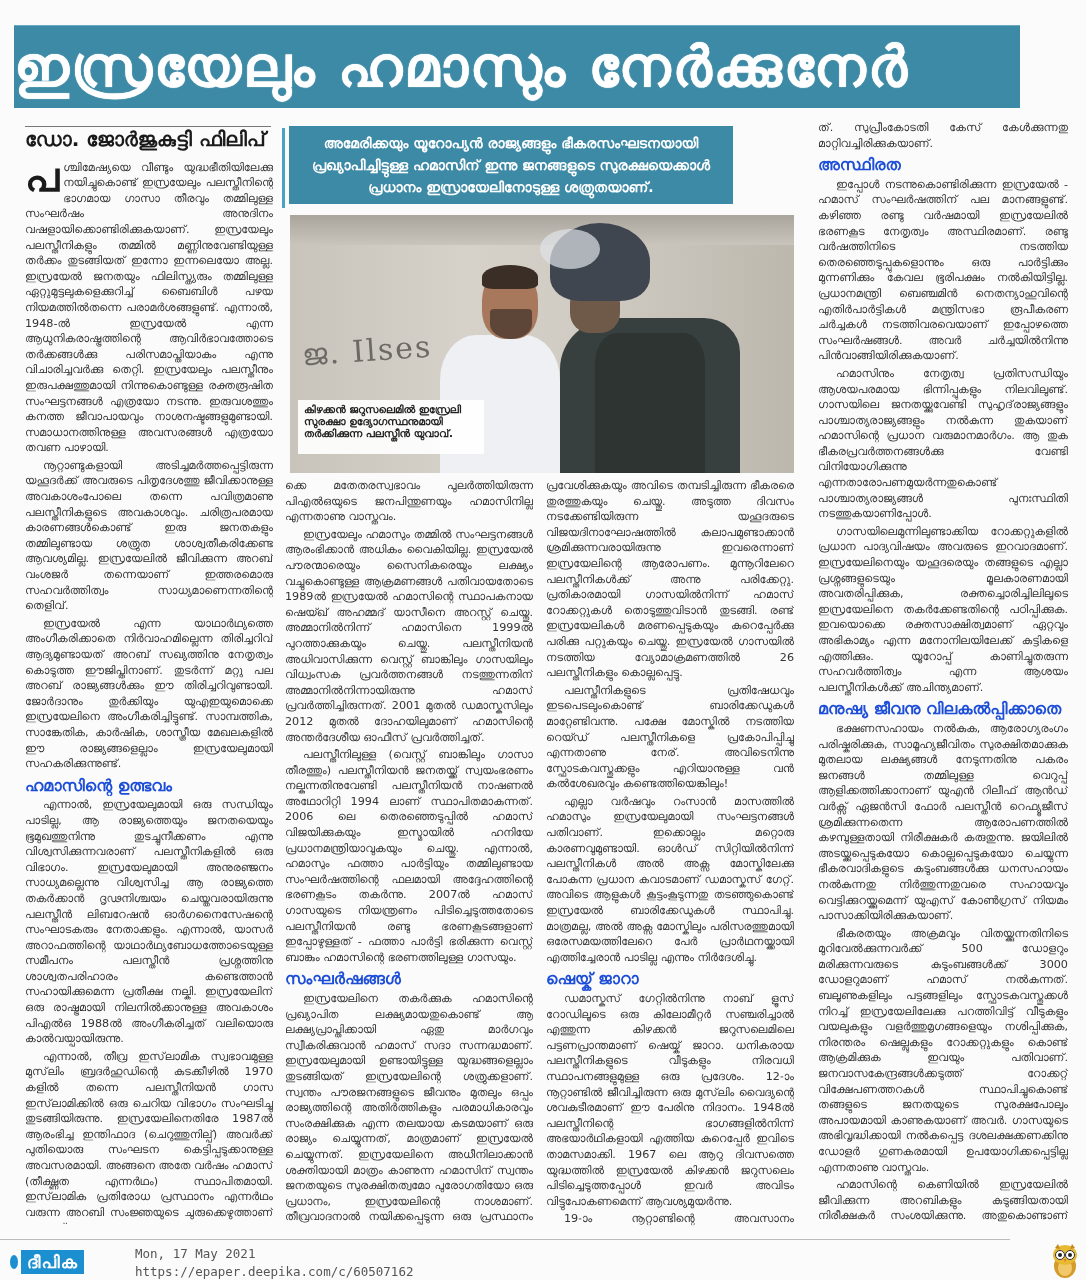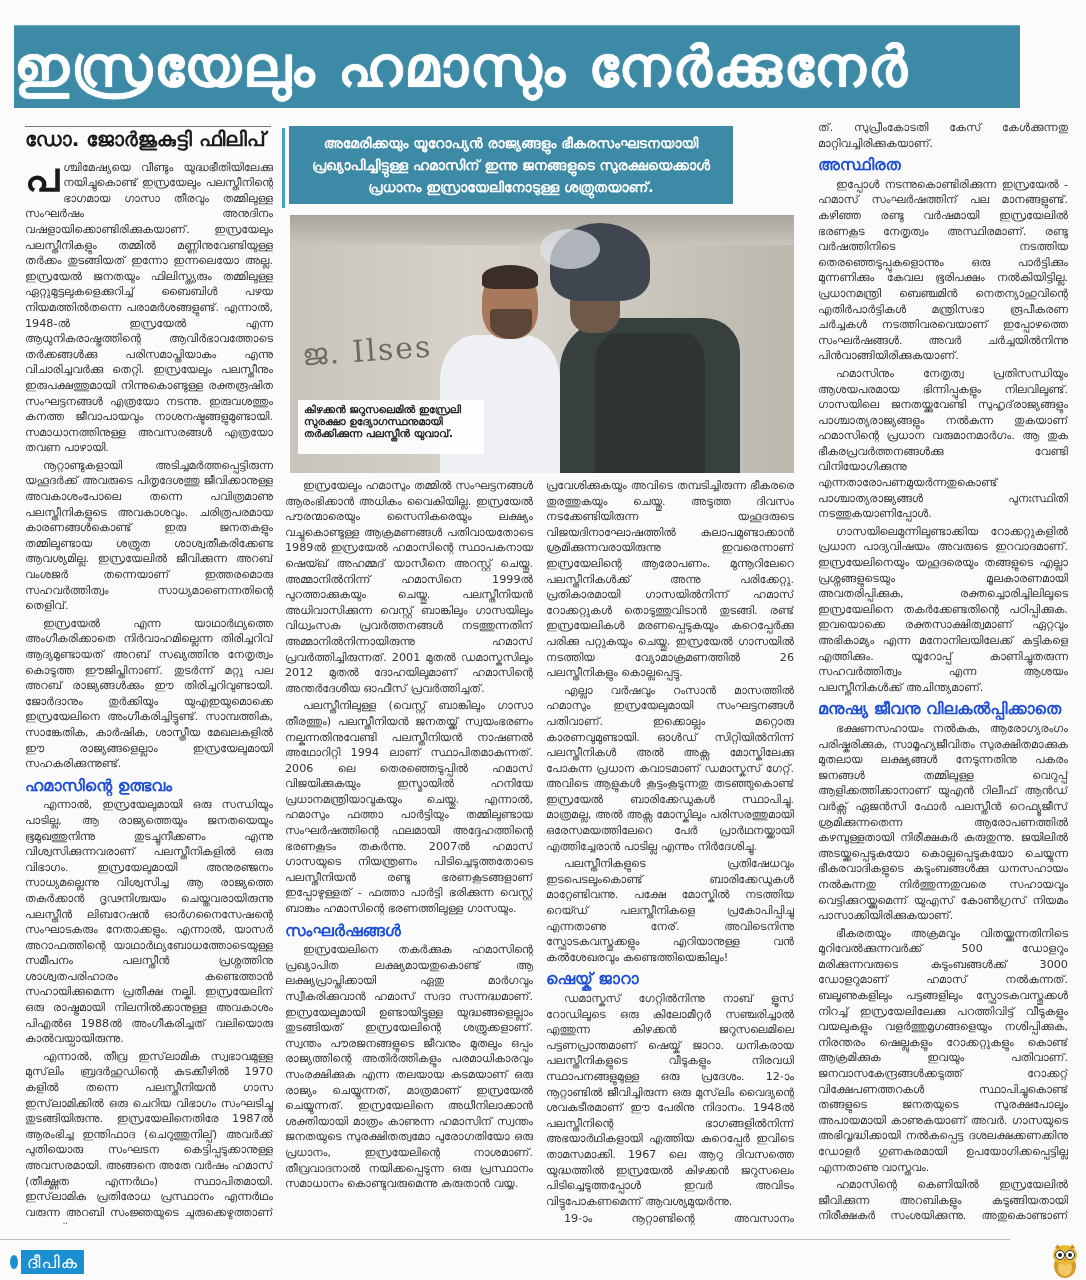--- a/index.html
+++ b/index.html
@@ -71,21 +71,21 @@
     font-size: 10.5px; font-weight: bold; line-height: 12px; padding: 3px 6px; box-sizing: border-box; color: #222;
   }
 
   
   .footer-rule { position: absolute; left: 0; top: 1239px; width: 1010px; height: 1px; background: #bcbcbc; }
   .logo {
     position: absolute; left: 10px; top: 1250px; width: 112px; height: 24px; display: flex; align-items: center;
   }
   .logo .dot { width: 8px; height: 14px; background: #1b8fd0; border-radius: 50%; margin-right: 3px; }
   .logo .mark {
-    background: #1b8fd0; color: #fff; font-weight: normal; font-size: 17px; height: 24px; line-height: 24px;
+    background: #1b8fd0; color: #fff; font-weight: bold; font-size: 17px; height: 24px; line-height: 24px;
     padding: 0 6px; letter-spacing: 1px;
   }
   .footer-meta { position: absolute; left: 135px; top: 1245px; font-family: "DejaVu Sans Mono", monospace; font-size: 12.5px; line-height: 18px; color: #555; }
   .owl { position: absolute; left: 1052px; top: 1244px; width: 26px; height: 34px; }
 </style>
 </head>
 <body>
 
 <div class="page">
 
@@ -125,31 +125,32 @@
       <div class="body"></div>
       <div class="vest"></div>
       <div class="face"></div>
       <div class="helmet"></div>
       <div class="visor"></div>
     </div>
     <div class="caption">കിഴക്കൻ ജറുസലെമിൽ ഇസ്രേലി സുരക്ഷാ ഉദ്യോഗസ്ഥനുമായി തർക്കിക്കുന്ന പലസ്തീൻ യുവാവ്.</div>
   </div>
 
   <div class="col col2">
+    <p class="noindent">ക്കെ മതേതരസ്വഭാവം പുലർത്തിയിരുന്ന പിഎൽഒയുടെ ജനപിന്തുണയും ഹമാസിനില്ല എന്നതാണു വാസ്തവം.</p>
     <p>ഇസ്രയേലും ഹമാസും തമ്മിൽ സംഘട്ടനങ്ങൾ ആരംഭിക്കാൻ അധികം വൈകിയില്ല. ഇസ്രയേൽ പൗരന്മാരെയും സൈനികരെയും ലക്ഷ്യം വച്ചുകൊണ്ടുള്ള ആക്രമണങ്ങൾ പതിവായതോടെ 1989ൽ ഇസ്രയേൽ ഹമാസിന്റെ സ്ഥാപകനായ ഷെയ്ഖ് അഹമ്മദ് യാസീനെ അറസ്റ്റ് ചെയ്തു. അമ്മാനിൽനിന്ന് ഹമാസിനെ 1999ൽ പുറത്താക്കുകയും ചെയ്തു. പലസ്തീനിയൻ അധിവാസിക്കുന്ന വെസ്റ്റ് ബാങ്കിലും ഗാസയിലും വിധ്വംസക പ്രവർത്തനങ്ങൾ നടത്തുന്നതിന് അമ്മാനിൽനിന്നായിരുന്നു ഹമാസ് പ്രവർത്തിച്ചിരുന്നത്. 2001 മുതൽ ഡമാസ്കസിലും 2012 മുതൽ ദോഹയിലുമാണ് ഹമാസിന്റെ അന്തർദേശീയ ഓഫീസ് പ്രവർത്തിച്ചത്.</p>
     <p>പലസ്തീനിലുള്ള (വെസ്റ്റ് ബാങ്കിലും ഗാസാ തീരത്തും) പലസ്തീനിയൻ ജനതയ്ക്ക് സ്വയംഭരണം നല്കുന്നതിനുവേണ്ടി പലസ്തീനിയൻ നാഷണൽ അഥോറിറ്റി 1994 ലാണ് സ്ഥാപിതമാകുന്നത്. 2006 ലെ തെരഞ്ഞെടുപ്പിൽ ഹമാസ് വിജയിക്കുകയും ഇസ്മായിൽ ഹനിയേ പ്രധാനമന്ത്രിയാവുകയും ചെയ്തു. എന്നാൽ, ഹമാസും ഫത്താ പാർട്ടിയും തമ്മിലുണ്ടായ സംഘർഷത്തിന്റെ ഫലമായി അദ്ദേഹത്തിന്റെ ഭരണകൂടം തകർന്നു. 2007ൽ ഹമാസ് ഗാസയുടെ നിയന്ത്രണം പിടിച്ചെടുത്തതോടെ പലസ്തീനിയൻ രണ്ടു ഭരണകൂടങ്ങളാണ് ഇപ്പോഴുള്ളത് - ഫത്താ പാർട്ടി ഭരിക്കുന്ന വെസ്റ്റ് ബാങ്കും ഹമാസിന്റെ ഭരണത്തിലുള്ള ഗാസയും.</p>
     <h3>സംഘർഷങ്ങൾ</h3>
     <p>ഇസ്രയേലിനെ തകർക്കുക ഹമാസിന്റെ പ്രഖ്യാപിത ലക്ഷ്യമായതുകൊണ്ട് ആ ലക്ഷ്യപ്രാപ്തിക്കായി ഏതു മാർഗവും സ്വീകരിക്കുവാൻ ഹമാസ് സദാ സന്നദ്ധമാണ്. ഇസ്രയേലുമായി ഉണ്ടായിട്ടുള്ള യുദ്ധങ്ങളെല്ലാം തുടങ്ങിയത് ഇസ്രയേലിന്റെ ശത്രുക്കളാണ്. സ്വന്തം പൗരജനങ്ങളുടെ ജീവനും മുതലും ഒപ്പം രാജ്യത്തിന്റെ അതിർത്തികളും പരമാധികാരവും സംരക്ഷിക്കുക എന്ന തലയായ കടമയാണ് ഒരു രാജ്യം ചെയ്യുന്നത്, മാത്രമാണ് ഇസ്രയേൽ ചെയ്യുന്നത്. ഇസ്രയേലിനെ അധീനിലാക്കാൻ ശക്തിയായി മാത്രം കാണുന്ന ഹമാസിന് സ്വന്തം ജനതയുടെ സുരക്ഷിതത്വമോ പുരോഗതിയോ ഒരു പ്രധാനം, ഇസ്രയേലിന്റെ നാശമാണ്. തീവ്രവാദനാൽ നയിക്കപ്പെടുന്ന ഒരു പ്രസ്ഥാനം സമാധാനം കൊണ്ടുവരുമെന്നു കരുതാൻ വയ്യ.</p>
 
   </div>
 
   <div class="col col3">
     <p class="noindent">പ്രവേശിക്കുകയും അവിടെ തമ്പടിച്ചിരുന്ന ഭീകരരെ തുരത്തുകയും ചെയ്തു. അടുത്ത ദിവസം നടക്കേണ്ടിയിരുന്ന യഹൂദരുടെ വിജയദിനാഘോഷത്തിൽ കലാപമുണ്ടാക്കാൻ ശ്രമിക്കുന്നവരായിരുന്നു ഇവരെന്നാണ് ഇസ്രയേലിന്റെ ആരോപണം. മുന്നൂറിലേറെ പലസ്തീനികൾക്ക് അന്നു പരിക്കേറ്റു. പ്രതികാരമായി ഗാസയിൽനിന്ന് ഹമാസ് റോക്കറ്റുകൾ തൊടുത്തുവിടാൻ തുടങ്ങി. രണ്ട് ഇസ്രയേലികൾ മരണപ്പെടുകയും കുറെപ്പേർക്കു പരിക്കു പറ്റുകയും ചെയ്തു. ഇസ്രയേൽ ഗാസയിൽ നടത്തിയ വ്യോമാക്രമണത്തിൽ 26 പലസ്തീനികളും കൊല്ലപ്പെട്ടു.</p>
+    <p>പലസ്തീനികളുടെ പ്രതിഷേധവും ഇടപെടലുംകൊണ്ട് ബാരിക്കേഡുകൾ മാറ്റേണ്ടിവന്നു. പക്ഷേ മോസ്കിൽ നടത്തിയ റെയ്ഡ് പലസ്തീനികളെ പ്രകോപിപ്പിച്ചു എന്നതാണു നേര്. അവിടെനിന്നു സ്ഫോടകവസ്തുക്കളും എറിയാനുള്ള വൻ കൽശേഖരവും കണ്ടെത്തിയെങ്കിലും!</p>
     <p>എല്ലാ വർഷവും റംസാൻ മാസത്തിൽ ഹമാസും ഇസ്രയേലുമായി സംഘട്ടനങ്ങൾ പതിവാണ്. ഇക്കൊല്ലം മറ്റൊരു കാരണവുമുണ്ടായി. ഓൾഡ് സിറ്റിയിൽനിന്ന് പലസ്തീനികൾ അൽ അക്സ മോസ്കിലേക്കു പോകുന്ന പ്രധാന കവാടമാണ് ഡമാസ്കസ് ഗേറ്റ്. അവിടെ ആളുകൾ കൂട്ടംകൂടുന്നതു തടഞ്ഞുകൊണ്ട് ഇസ്രയേൽ ബാരിക്കേഡുകൾ സ്ഥാപിച്ചു. മാത്രമല്ല, അൽ അക്സ മോസ്കിലും പരിസരത്തുമായി ഒരേസമയത്തിലേറെ പേർ പ്രാർഥനയ്ക്കായി എത്തിച്ചേരാൻ പാടില്ല എന്നും നിർദേശിച്ചു.</p>
-    <p>പലസ്തീനികളുടെ പ്രതിഷേധവും ഇടപെടലുംകൊണ്ട് ബാരിക്കേഡുകൾ മാറ്റേണ്ടിവന്നു. പക്ഷേ മോസ്കിൽ നടത്തിയ റെയ്ഡ് പലസ്തീനികളെ പ്രകോപിപ്പിച്ചു എന്നതാണു നേര്. അവിടെനിന്നു സ്ഫോടകവസ്തുക്കളും എറിയാനുള്ള വൻ കൽശേഖരവും കണ്ടെത്തിയെങ്കിലും!</p>
     <h3>ഷെയ്ക് ജാറാ</h3>
     <p>ഡമാസ്കസ് ഗേറ്റിൽനിന്നു നാബ് ളൂസ് റോഡിലൂടെ ഒരു കിലോമീറ്റർ സഞ്ചരിച്ചാൽ എത്തുന്ന കിഴക്കൻ ജറുസലെമിലെ പട്ടണപ്രാന്തമാണ് ഷെയ്ക് ജാറാ. ധനികരായ പലസ്തീനികളുടെ വീടുകളും നിരവധി സ്ഥാപനങ്ങളുമുള്ള ഒരു പ്രദേശം. 12-ാം നൂറ്റാണ്ടിൽ ജീവിച്ചിരുന്ന ഒരു മുസ്‌ലിം വൈദ്യന്റെ ശവകുടീരമാണ് ഈ പേരിനു നിദാനം. 1948ൽ പലസ്തീനിന്റെ ഭാഗങ്ങളിൽനിന്ന് അഭയാർഥികളായി എത്തിയ കുറെപ്പേർ ഇവിടെ താമസമാക്കി. 1967 ലെ ആറു ദിവസത്തെ യുദ്ധത്തിൽ ഇസ്രയേൽ കിഴക്കൻ ജറുസലെം പിടിച്ചെടുത്തപ്പോൾ ഇവർ അവിടം വിട്ടുപോകണമെന്ന് ആവശ്യമുയർന്നു.</p>
     <p>19-ാം നൂറ്റാണ്ടിന്റെ അവസാനം യൂറോപ്പിൽനിന്നെത്തിയ യഹൂദകുടിയേറ്റക്കാർ വാങ്ങിയ ഭൂമിയാണത് എന്നവർ വാദിച്ചു. അന്ന് ഓട്ടോമൻ സാമ്രാജ്യത്തിന്റെ കീഴിലായിരുന്നു പലസ്തീൻ എന്നോർക്കണം. അവിടെനിന്ന് നാലു പലസ്തീനിയൻ കുടുംബങ്ങളെ കുടിയിറക്കിക്കൊണ്ട്, യഹൂദർക്ക് അനുകൂലമായി, കിഴക്കൻ ജറുസലെമിൽ നിന്ന് ഈ വർഷമാദ്യം ഒരു കോടതിവിധിയുണ്ടാവുകയും ചെയ്തു. ഇസ്രയേൽ സുപ്രീംകോടതി മേയ് പത്തിന് ഈ കേസ് കേൾക്കാനിരിക്കെയാണ് ഗാസയിൽ സംഘർഷം പൊട്ടിപ്പുറപ്പെടുന്ന</p>
   </div>
 
   <div class="col col4">
     <p class="noindent">ത്. സുപ്രീംകോടതി കേസ് കേൾക്കുന്നതു മാറ്റിവച്ചിരിക്കുകയാണ്.</p>
     <h3>അസ്ഥിരത</h3>
     <p>ഇപ്പോൾ നടന്നുകൊണ്ടിരിക്കുന്ന ഇസ്രയേൽ - ഹമാസ് സംഘർഷത്തിന് പല മാനങ്ങളുണ്ട്. കഴിഞ്ഞ രണ്ടു വർഷമായി ഇസ്രയേലിൽ ഭരണകൂട നേതൃത്വം അസ്ഥിരമാണ്. രണ്ടു വർഷത്തിനിടെ നടത്തിയ തെരഞ്ഞെടുപ്പുകളൊന്നും ഒരു പാർട്ടിക്കും മുന്നണിക്കും കേവല ഭൂരിപക്ഷം നൽകിയിട്ടില്ല. പ്രധാനമന്ത്രി ബെഞ്ചമിൻ നെതന്യാഹുവിന്റെ എതിർപാർട്ടികൾ മന്ത്രിസഭാ രൂപീകരണ ചർച്ചകൾ നടത്തിവരവെയാണ് ഇപ്പോഴത്തെ സംഘർഷങ്ങൾ. അവർ ചർച്ചയിൽനിന്നു പിൻവാങ്ങിയിരിക്കുകയാണ്.</p>
     <p>ഹമാസിനും നേതൃത്വ പ്രതിസന്ധിയും ആശയപരമായ ഭിന്നിപ്പുകളും നിലവിലുണ്ട്. ഗാസയിലെ ജനതയ്ക്കുവേണ്ടി സുഹൃദ്‌രാജ്യങ്ങളും പാശ്ചാത്യരാജ്യങ്ങളും നൽകുന്ന തുകയാണ് ഹമാസിന്റെ പ്രധാന വരുമാനമാർഗം. ആ തുക ഭീകരപ്രവർത്തനങ്ങൾക്കു വേണ്ടി വിനിയോഗിക്കുന്നു എന്നതാരോപണമുയർന്നതുകൊണ്ട് പാശ്ചാത്യരാജ്യങ്ങൾ പുനഃസ്ഥിതി നടത്തുകയാണിപ്പോൾ.</p>
@@ -158,20 +159,24 @@
     <p>ഭക്ഷണസഹായം നൽകുക, ആരോഗ്യരംഗം പരിഷ്കരിക്കുക, സാമൂഹ്യജീവിതം സുരക്ഷിതമാക്കുക മുതലായ ലക്ഷ്യങ്ങൾ നേടുന്നതിനു പകരം ജനങ്ങൾ തമ്മിലുള്ള വെറുപ്പ് ആളിക്കത്തിക്കാനാണ് യുഎൻ റിലീഫ് ആൻഡ് വർക്സ് ഏജൻസി ഫോർ പലസ്തീൻ റെഫ്യൂജീസ് ശ്രമിക്കുന്നതെന്ന ആരോപണത്തിൽ കഴമ്പുള്ളതായി നിരീക്ഷകർ കരുതുന്നു. ജയിലിൽ അടയ്ക്കപ്പെടുകയോ കൊല്ലപ്പെടുകയോ ചെയ്യുന്ന ഭീകരവാദികളുടെ കുടുംബങ്ങൾക്കു ധനസഹായം നൽകുന്നതു നിർത്തുന്നതുവരെ സഹായവും വെട്ടിക്കുറയ്ക്കുമെന്ന് യുഎസ് കോൺഗ്രസ് നിയമം പാസാക്കിയിരിക്കുകയാണ്.</p>
     <p>ഭീകരതയും അക്രമവും വിതയ്ക്കുന്നതിനിടെ മുറിവേൽക്കുന്നവർക്ക് 500 ഡോളറും മരിക്കുന്നവരുടെ കുടുംബങ്ങൾക്ക് 3000 ഡോളറുമാണ് ഹമാസ് നൽകുന്നത്. ബലൂണുകളിലും പട്ടങ്ങളിലും സ്ഫോടകവസ്തുക്കൾ നിറച്ച് ഇസ്രയേലിലേക്കു പറത്തിവിട്ട് വീടുകളും വയലുകളും വളർത്തുമൃഗങ്ങളെയും നശിപ്പിക്കുക, നിരന്തരം ഷെല്ലുകളും റോക്കറ്റുകളും കൊണ്ട് ആക്രമിക്കുക ഇവയും പതിവാണ്. ജനവാസകേന്ദ്രങ്ങൾക്കടുത്ത് റോക്കറ്റ് വിക്ഷേപണത്തറകൾ സ്ഥാപിച്ചുകൊണ്ട് തങ്ങളുടെ ജനതയുടെ സുരക്ഷപോലും അപായമായി കാണുകയാണ് അവർ. ഗാസയുടെ അഭിവൃദ്ധിക്കായി നൽകപ്പെട്ട ദശലക്ഷക്കണക്കിനു ഡോളർ ഗുണകരമായി ഉപയോഗിക്കപ്പെട്ടില്ല എന്നതാണു വാസ്തവം.</p>
     <p>ഹമാസിന്റെ കെണിയിൽ ഇസ്രയേലിൽ ജീവിക്കുന്ന അറബികളും കുടുങ്ങിയതായി നിരീക്ഷകർ സംശയിക്കുന്നു. അതുകൊണ്ടാണ് വടക്കു ഹൈഫയിൽ പോലും അറബ് വംശജരായ ഇസ്രയേൽക്കാർ നിരത്തിലിറങ്ങി യഹൂദരുമായി തെരുവുയുദ്ധത്തിൽ ഏർപ്പെട്ടത്. വിവിധ നഗരങ്ങളിൽ അരങ്ങേറുന്ന ഈ തെരുവുയുദ്ധം ഒരു ആഭ്യന്തരയുദ്ധമായി മാറുമോ എന്ന് ഇപ്പോൾ പറയാൻ വയ്യ. സംഘർഷങ്ങളിൽ പൊലിയുന്നതു മനുഷ്യജീവനാണ്, അത് അറബിയുടെയോ യഹൂദന്റെയോ ആകട്ടെ. സമാധാനത്തിന്റെ നഗരം എന്ന അർഥമുള്ള ജറുസലെം അങ്ങനെയായിത്തീരാൻ ഇന്നു നടക്കുന്ന യുഎൻ സെക്യൂരിറ്റി കൗൺസിലിന്റെ യോഗം ഇടയാക്കട്ടെ എന്നു പ്രത്യാശിക്കാം.</p>
   </div>
 
   <div class="footer-rule"></div>
   <div class="logo">
     <span class="dot"></span>
     <span class="mark">ദീപിക</span>
   </div>
+  <div class="footer-meta">
+    <div>Mon, 17 May 2021</div>
+    <div>https://epaper.deepika.com/c/60507162</div>
+  </div>
   <svg class="owl" viewBox="0 0 26 34">
     <ellipse cx="13" cy="22" rx="11" ry="12" fill="#d49a2a"></ellipse>
     <ellipse cx="13" cy="24" rx="7" ry="8" fill="#f2c96a"></ellipse>
     <ellipse cx="13" cy="11" rx="12" ry="10" fill="#e8b933"></ellipse>
     <polygon points="3,4 6,0 8,5" fill="#c08a20"></polygon>
     <polygon points="23,4 20,0 18,5" fill="#c08a20"></polygon>
     <circle cx="8" cy="11" r="4.5" fill="#fff" stroke="#333" stroke-width="1"></circle>
     <circle cx="18" cy="11" r="4.5" fill="#fff" stroke="#333" stroke-width="1"></circle>
     <circle cx="8" cy="11" r="2" fill="#222"></circle>
     <circle cx="18" cy="11" r="2" fill="#222"></circle>

